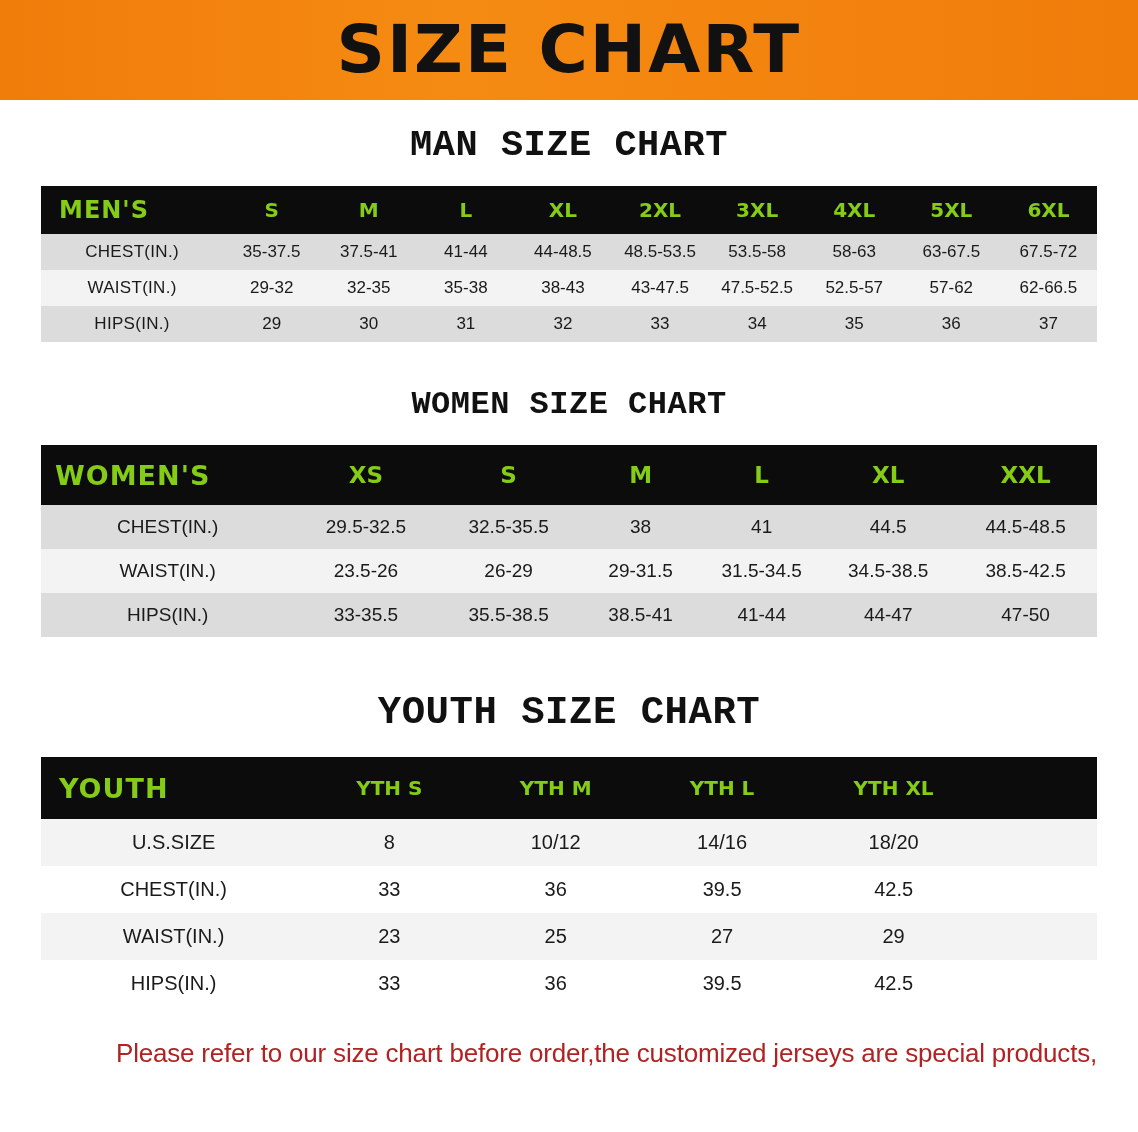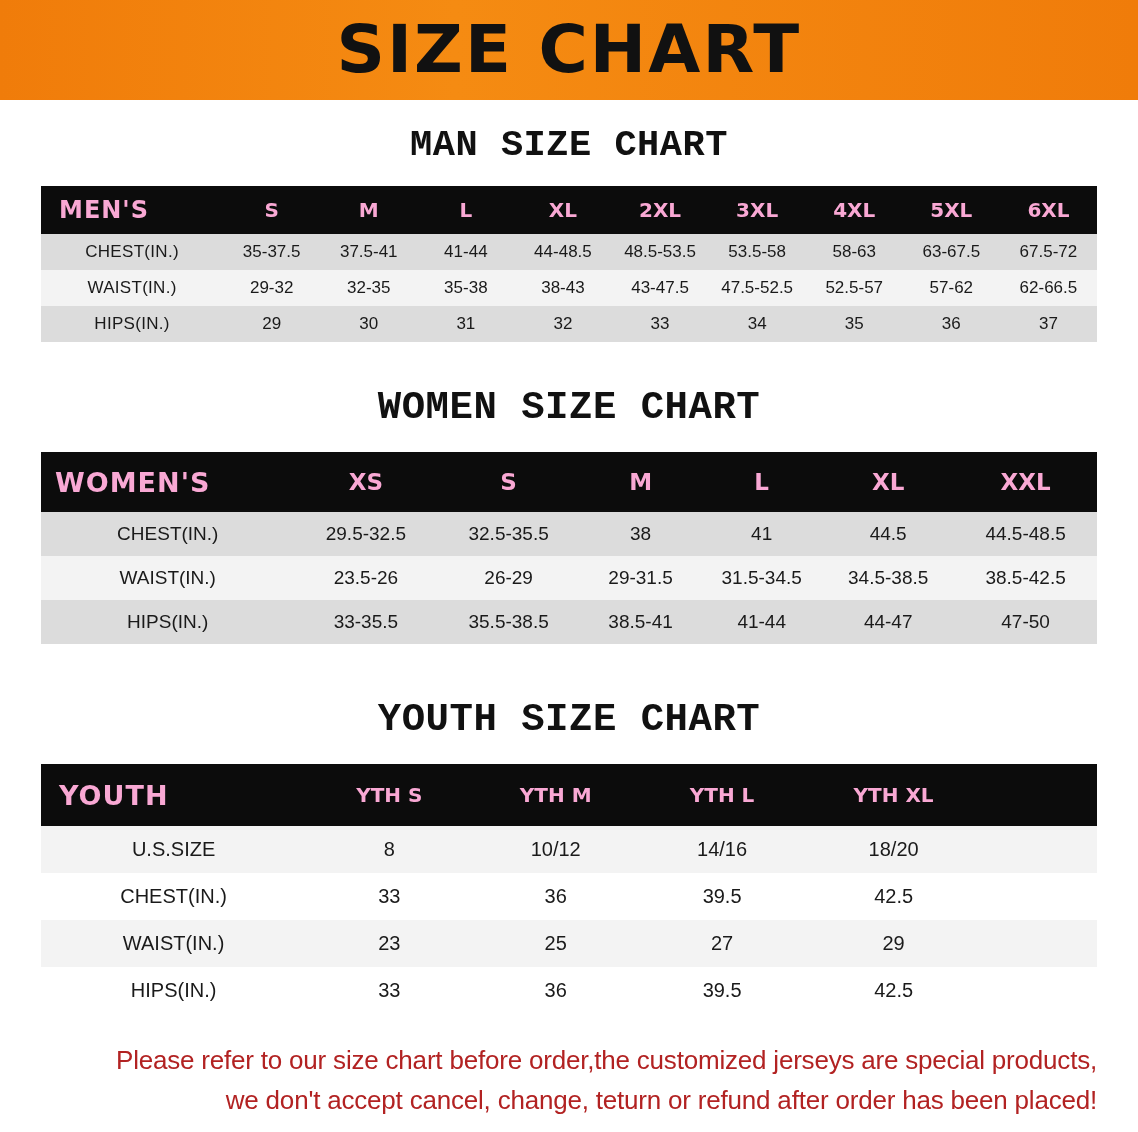--- a/index.html
+++ b/index.html
@@ -38,21 +38,21 @@
   
   .section-title {
     text-align: center;
     font-family: Liberation Mono, monospace;
     font-weight: bold;
     font-size: 37px;
     letter-spacing: 0.5px;
     color: #111111;
   }
   .title-man    { margin: 24px 0 20px 0; }
-  .title-women  { margin: 44px 0 22px 0; font-size: 39px; }
+  .title-women  { margin: 44px 0 22px 0; font-size: 32px; }
   .title-youth  { margin: 54px 0 22px 0; font-size: 39px; }
 
   
   .table-wrap {
     margin: 0 auto;
     box-sizing: border-box;
   }
   table.size {
     border-collapse: collapse;
     table-layout: fixed;
@@ -60,21 +60,21 @@
   }
   table.size th, table.size td {
     text-align: center;
     vertical-align: middle;
     font-weight: normal;
     white-space: nowrap;
   }
   
   table.size thead tr {
     background: #0c0c0c;
-    color: #f9a8d4;
+    color: #84cc16;
     border-radius: 15px;
   }
   table.size thead th {
     font-family: "DejaVu Sans", sans-serif;
     font-weight: bold;
   }
   table.size thead th.rowlabel {
     text-align: left;
     letter-spacing: 1px;
   }
@@ -276,14 +276,13 @@
         <td>39.5</td>
         <td>42.5</td>
         <td></td>
       </tr>
     </tbody>
   </table>
 </div>
 
 <div class="note">
   <div>Please refer to our size chart before order,the customized jerseys are special products,</div>
-  <div>we don't accept cancel, change, teturn or refund after order has been placed!</div>
 </div>
 
 </body></html>

